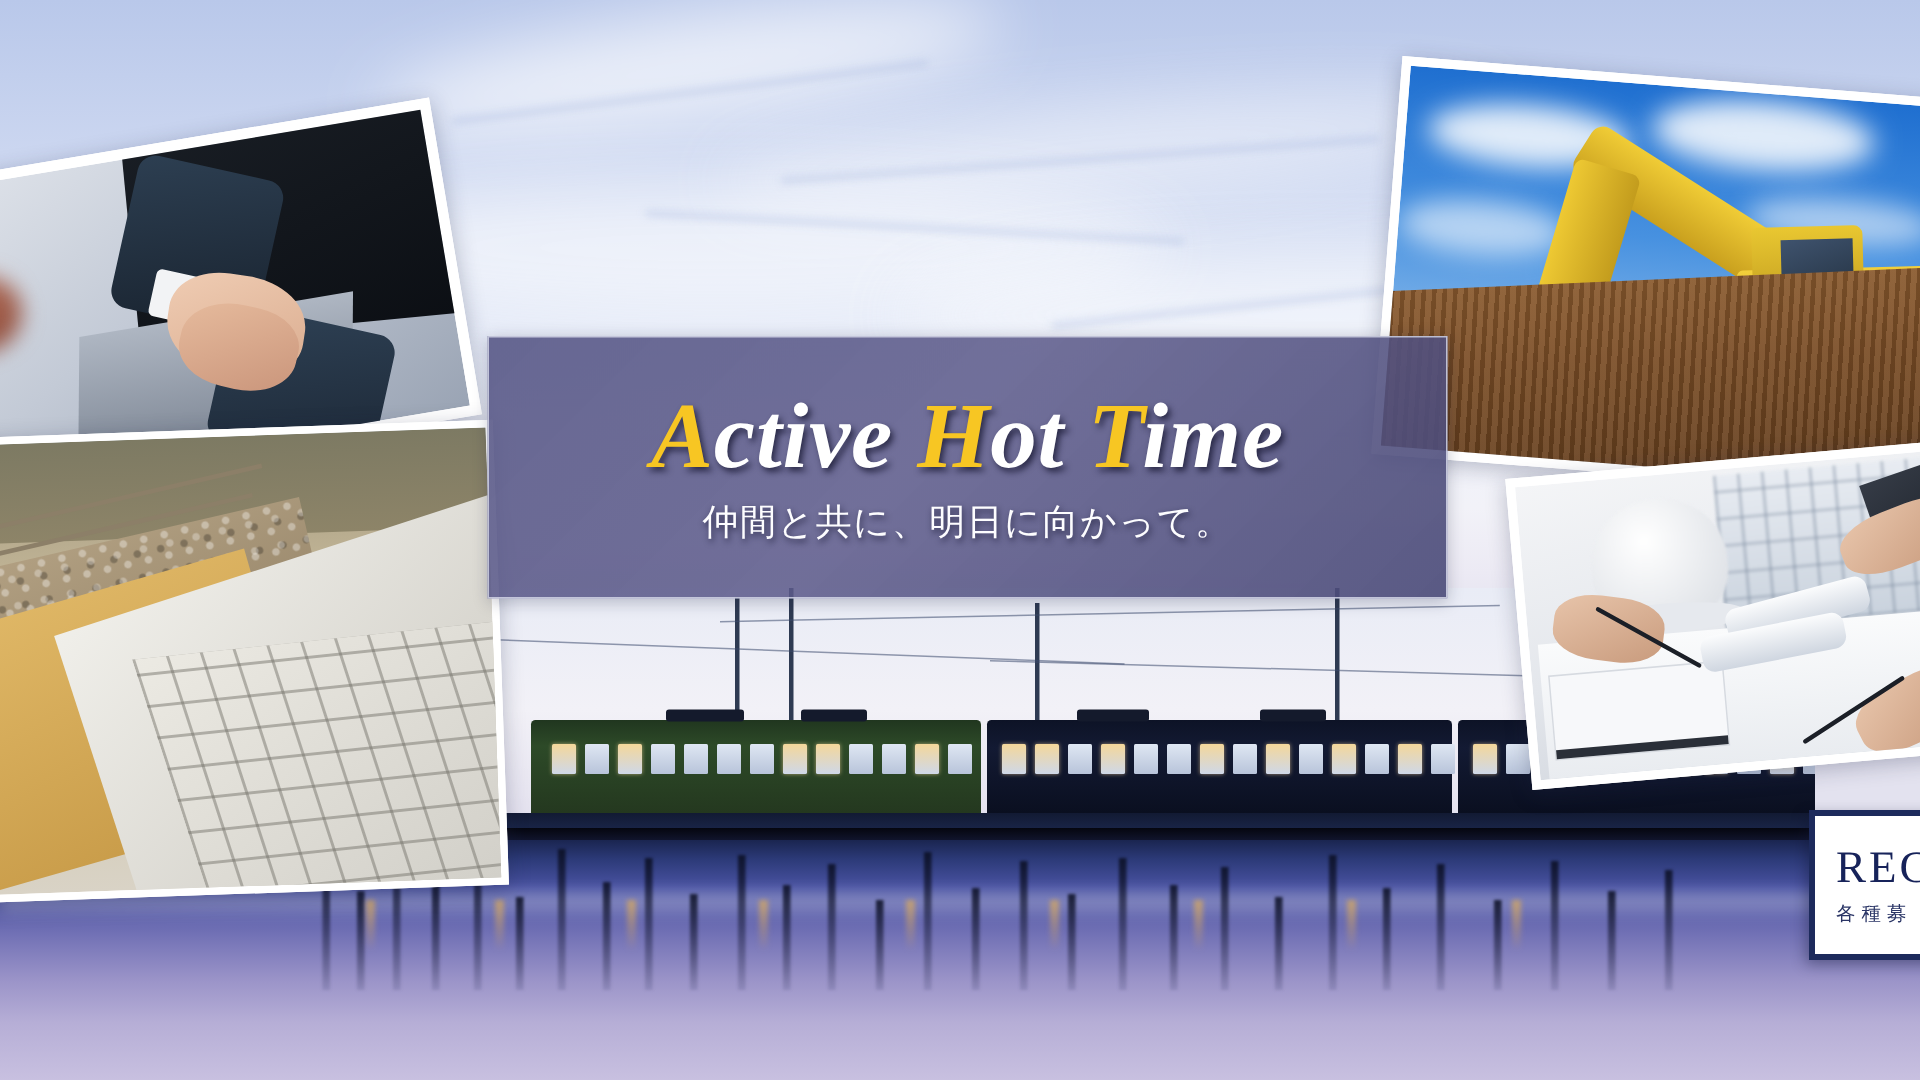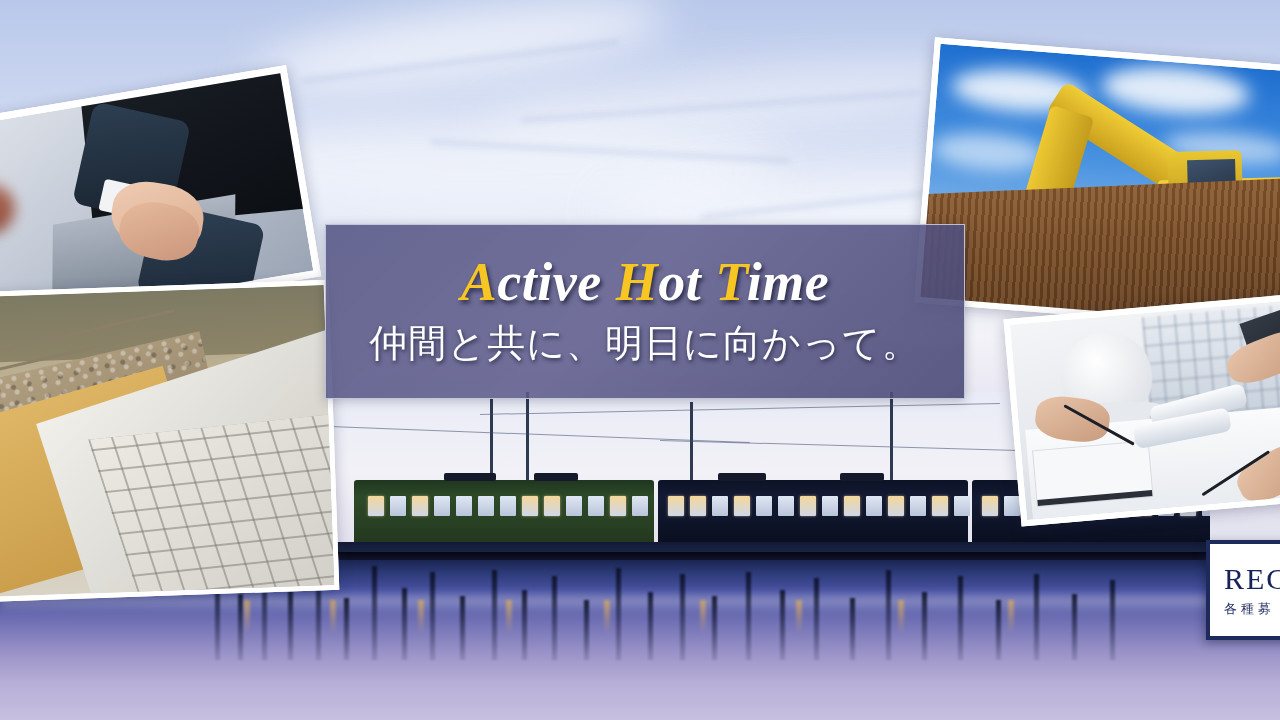--- a/index.html
+++ b/index.html
@@ -219,31 +219,31 @@
     background:linear-gradient(135deg,rgba(84,84,132,.88) 0%,rgba(92,90,138,.86) 45%,rgba(74,74,120,.9) 100%);
     border:1px solid rgba(225,228,242,.75);
     box-shadow:0 2px 10px rgba(20,22,50,.25);
     display:flex;flex-direction:column;
     align-items:center;justify-content:center;
     gap:2px;
   }
   #banner-title{
     font-family:"Liberation Serif", serif;
     font-style:italic;font-weight:700;
-    font-size:54px;line-height:1.05;
+    font-size:62px;line-height:1.05;
     color:#ffffff;
     letter-spacing:.5px;
     white-space:nowrap;
     text-shadow:2px 3px 4px rgba(20,20,45,.75);
     margin:0;
   }
   #banner-title .cap{color:#f7c623;}
   #banner-subtitle{
     font-family:"DejaVu Serif","Liberation Serif", serif;
-    font-size:38px;color:#fdfdff;
+    font-size:24px;color:#fdfdff;
     letter-spacing:1px;white-space:nowrap;
     text-shadow:1px 2px 4px rgba(20,20,45,.75);
     margin:6px 0 0 0;
   }
 
   
   #recruit-badge{
     position:absolute;left:1206px;top:540px;width:104px;height:100px;
     background:#ffffff;
     border:4px solid #1d2a5c;

